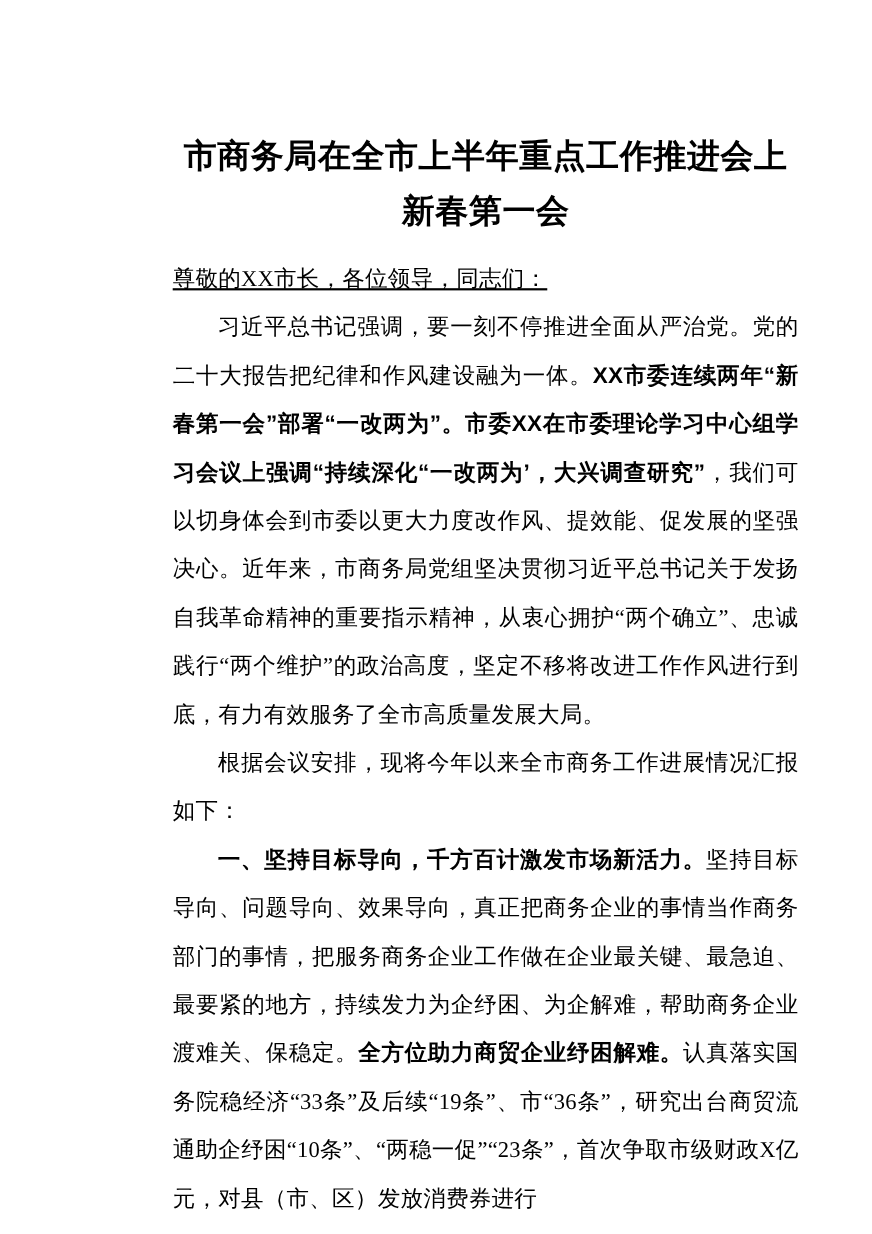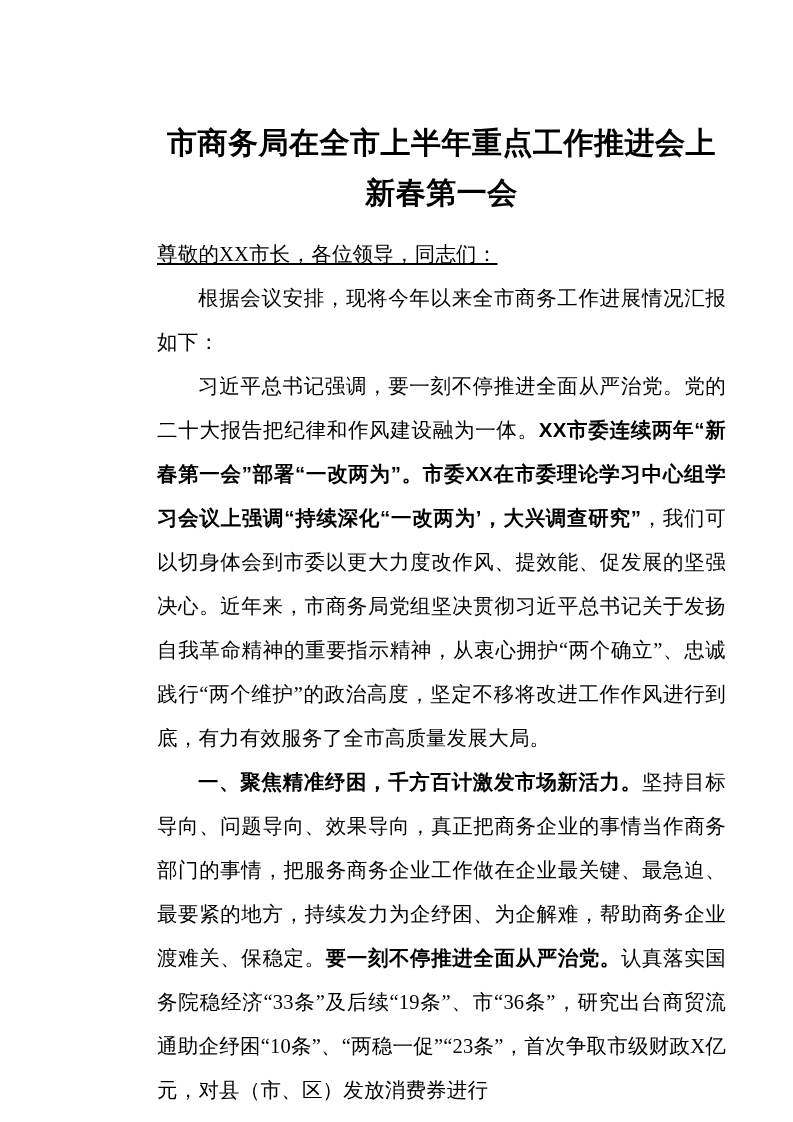--- a/index.html
+++ b/index.html
@@ -61,24 +61,24 @@
 
 <div class="page">
 
   <h1 class="doc-title">
     <span class="title-line-1">市商务局在全市上半年重点工作推进会上</span>
     <span class="title-line-2">新春第一会</span>
   </h1>
 
   <div class="body-text">
     <p class="no-indent">尊敬的XX市长，各位领导，同志们：</p>
-    <p class="indent">根据会议安排，现将今年以来全市商务工作进展情况汇报如下：</p>
-
     <p class="indent">
       <span>习近平总书记强调，要一刻不停推进全面从严治党。党的二十大报告把纪律和作风建设融为一体。</span><span class="strong">XX市委连续两年“新春第一会”部署“一改两为”。市委XX在市委理论学习中心组学习会议上强调“持续深化“一改两为’，大兴调查研究”</span><span>，我们可以切身体会到市委以更大力度改作风、提效能、促发展的坚强决心。近年来，市商务局党组坚决贯彻习近平总书记关于发扬自我革命精神的重要指示精神，从衷心拥护“两个确立”、忠诚践行“两个维护”的政治高度，坚定不移将改进工作作风进行到底，有力有效服务了全市高质量发展大局。</span>
     </p>
 
+    <p class="indent">根据会议安排，现将今年以来全市商务工作进展情况汇报如下：</p>
+
     <p class="indent">
-      <span class="strong">一、聚焦精准纾困，千方百计激发市场新活力。</span><span>坚持目标导向、问题导向、效果导向，真正把商务企业的事情当作商务部门的事情，把服务商务企业工作做在企业最关键、最急迫、最要紧的地方，持续发力为企纾困、为企解难，帮助商务企业渡难关、保稳定。</span><span class="strong">要一刻不停推进全面从严治党。</span><span>认真落实国务院稳经济“33条”及后续“19条”、市“36条”，研究出台商贸流通助企纾困“10条”、“两稳一促”“23条”，首次争取市级财政X亿元，对县（市、区）发放消费券进行</span>
+      <span class="strong">一、坚持目标导向，千方百计激发市场新活力。</span><span>坚持目标导向、问题导向、效果导向，真正把商务企业的事情当作商务部门的事情，把服务商务企业工作做在企业最关键、最急迫、最要紧的地方，持续发力为企纾困、为企解难，帮助商务企业渡难关、保稳定。</span><span class="strong">全方位助力商贸企业纾困解难。</span><span>认真落实国务院稳经济“33条”及后续“19条”、市“36条”，研究出台商贸流通助企纾困“10条”、“两稳一促”“23条”，首次争取市级财政X亿元，对县（市、区）发放消费券进行</span>
     </p>
   </div>
 
 </div>
 
 </body></html>

